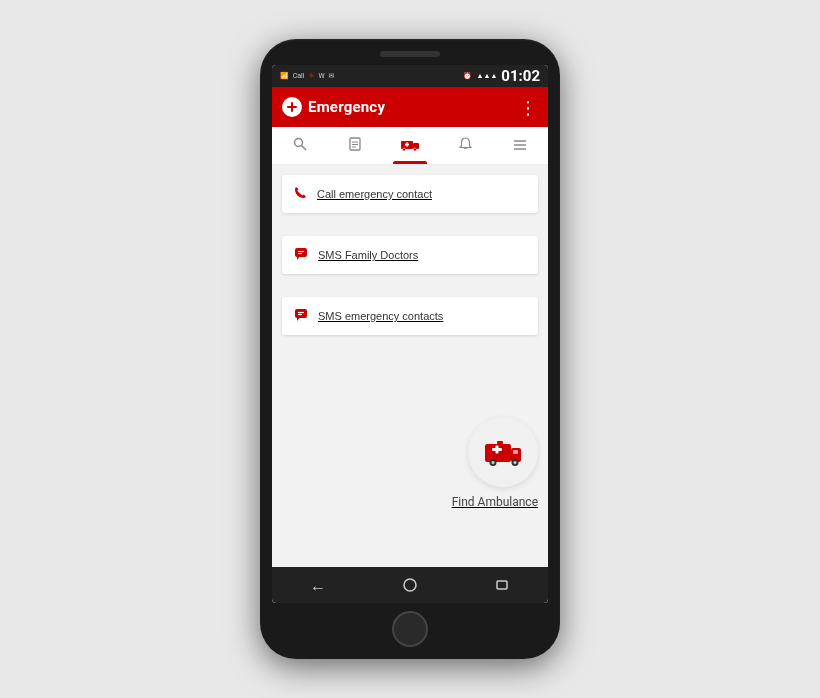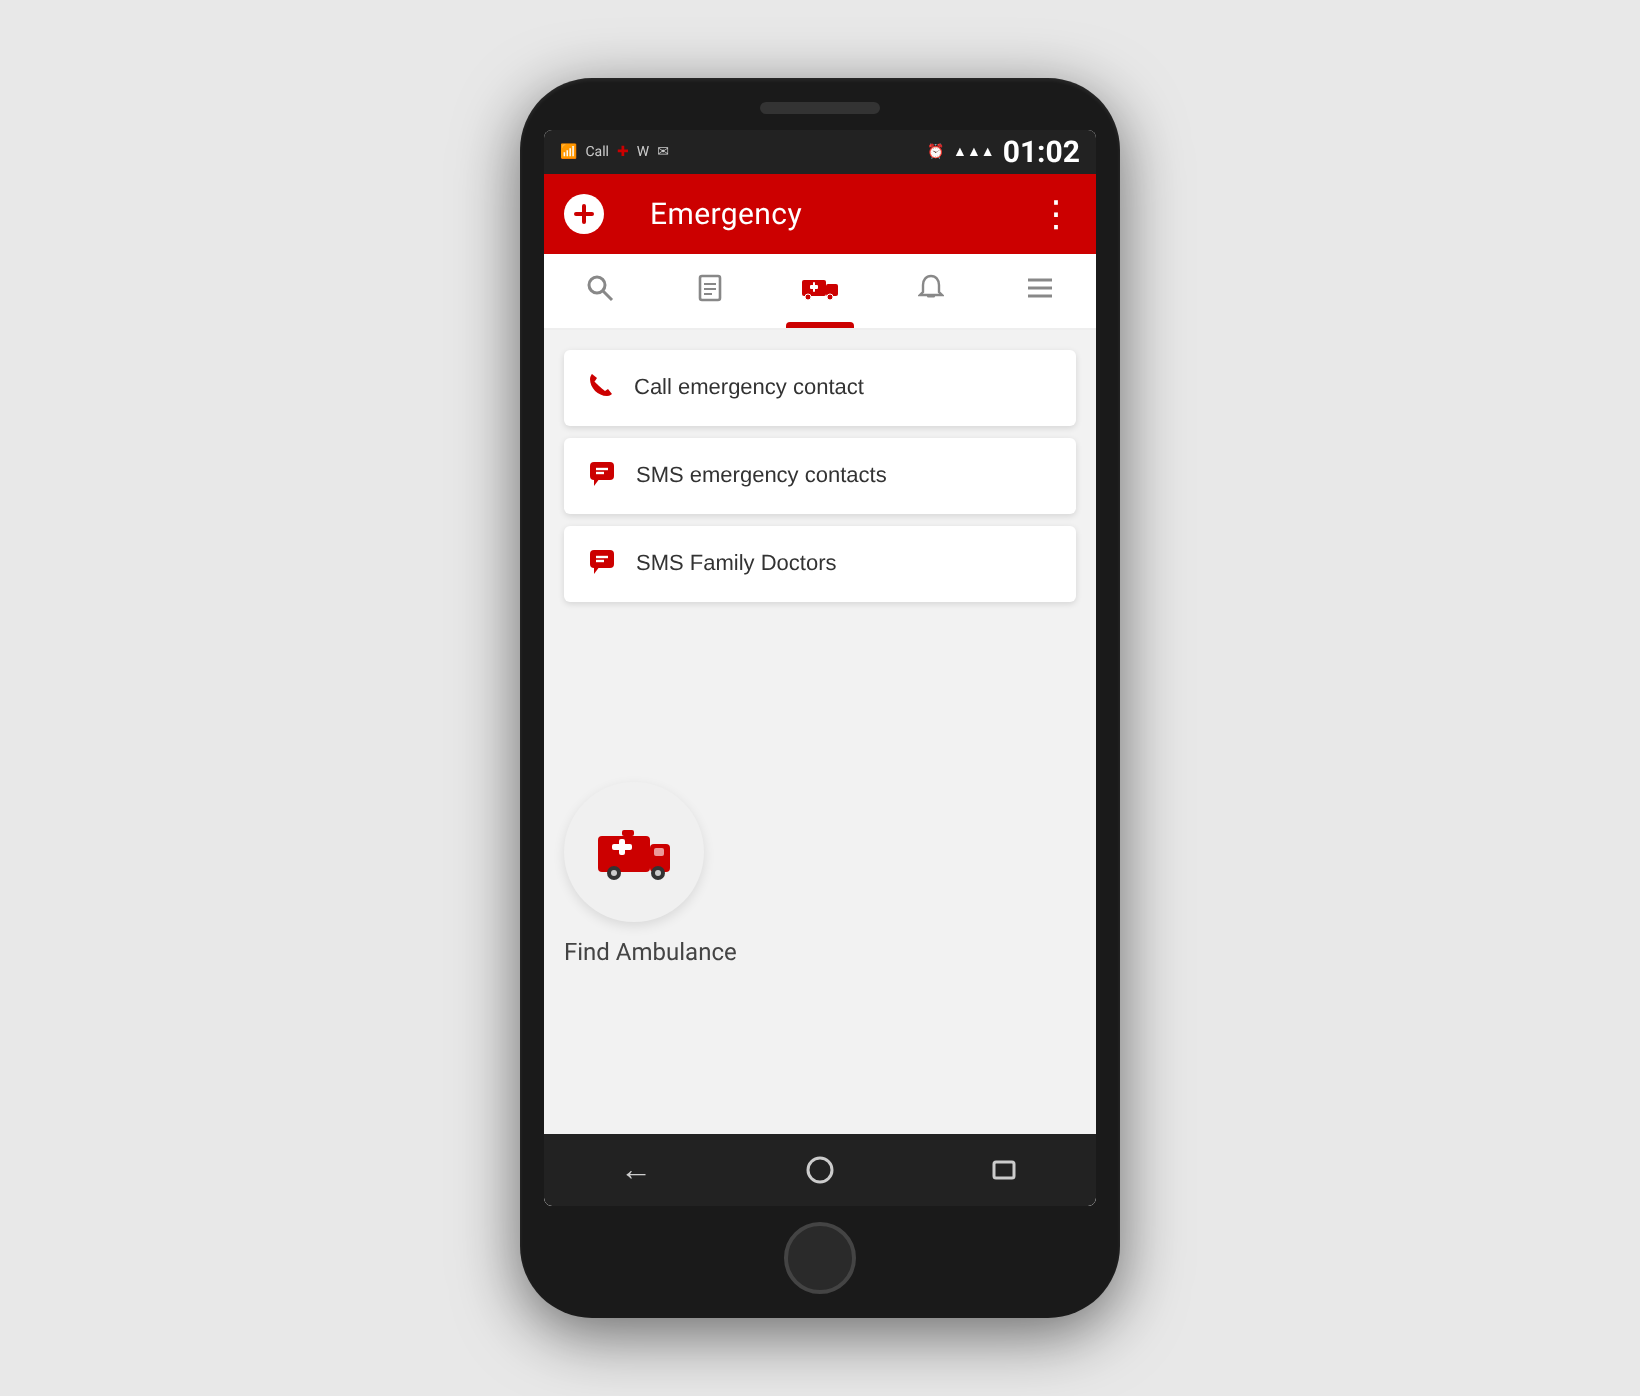--- a/index.html
+++ b/index.html
@@ -76,23 +76,22 @@
       justify-content: space-between;
     }
     .app-bar-left {
       display: flex;
       align-items: center;
       gap: 6px;
     }
     .app-bar-title {
       color: #fff;
       font-size: 15px;
-      font-weight: 400;
+      font-weight: 700;
       letter-spacing: 0.2px;
-      margin-left: 17px;
     }
     .app-bar-cross {
       width: 20px;
       height: 20px;
       background: #fff;
       border-radius: 50%;
       display: flex;
       align-items: center;
       justify-content: center;
       position: relative;
@@ -153,22 +152,23 @@
     }
 
     
     .content {
       flex: 1;
       background: #f2f2f2;
       display: flex;
       flex-direction: column;
       align-items: stretch;
       padding: 10px 10px 0 10px;
-      gap: 6px;
+      gap: 23px;
       overflow: hidden;
+      text-decoration: underline;
     }
 
     
     .action-btn {
       background: #fff;
       border: none;
       border-radius: 3px;
       height: 38px;
       display: flex;
       align-items: center;
@@ -186,21 +186,21 @@
       font-size: 11px;
       color: #333;
       font-weight: 400;
     }
 
     
     .find-ambulance-section {
       flex: 1;
       display: flex;
       flex-direction: column;
-      align-items: flex-start;
+      align-items: flex-end;
       justify-content: center;
     }
     .ambulance-circle {
       width: 70px;
       height: 70px;
       background: #f0f0f0;
       border-radius: 50%;
       display: flex;
       align-items: center;
       justify-content: center;
@@ -337,33 +337,33 @@
 
       <button class="action-btn">
         <span class="action-btn-icon">
           <svg width="14" height="13" viewBox="0 0 14 13">
               <rect x="1" y="1" width="12" height="9" rx="2" fill="#cc0000"></rect>
               <polygon points="3,10 6,9 3,13" fill="#cc0000"></polygon>
               <line x1="4" y1="4.5" x2="10" y2="4.5" stroke="white" stroke-width="1.2"></line>
               <line x1="4" y1="6.5" x2="8" y2="6.5" stroke="white" stroke-width="1.2"></line>
             </svg>
         </span>
-        <span class="action-btn-label">SMS emergency contacts</span>
+        <span class="action-btn-label">SMS Family Doctors</span>
       </button>
 
       <button class="action-btn">
         <span class="action-btn-icon">
           <svg width="14" height="13" viewBox="0 0 14 13">
               <rect x="1" y="1" width="12" height="9" rx="2" fill="#cc0000"></rect>
               <polygon points="3,10 6,9 3,13" fill="#cc0000"></polygon>
               <line x1="4" y1="4.5" x2="10" y2="4.5" stroke="white" stroke-width="1.2"></line>
               <line x1="4" y1="6.5" x2="8" y2="6.5" stroke="white" stroke-width="1.2"></line>
             </svg>
         </span>
-        <span class="action-btn-label">SMS Family Doctors</span>
+        <span class="action-btn-label">SMS emergency contacts</span>
       </button>
 
       <div class="find-ambulance-section">
         <div class="ambulance-circle">
           <svg class="ambulance-icon-svg" viewBox="0 0 40 36">
 
             <rect x="2" y="10" width="26" height="18" rx="2" fill="#cc0000"></rect>
 
             <rect x="28" y="14" width="10" height="14" rx="2" fill="#cc0000"></rect>
 

